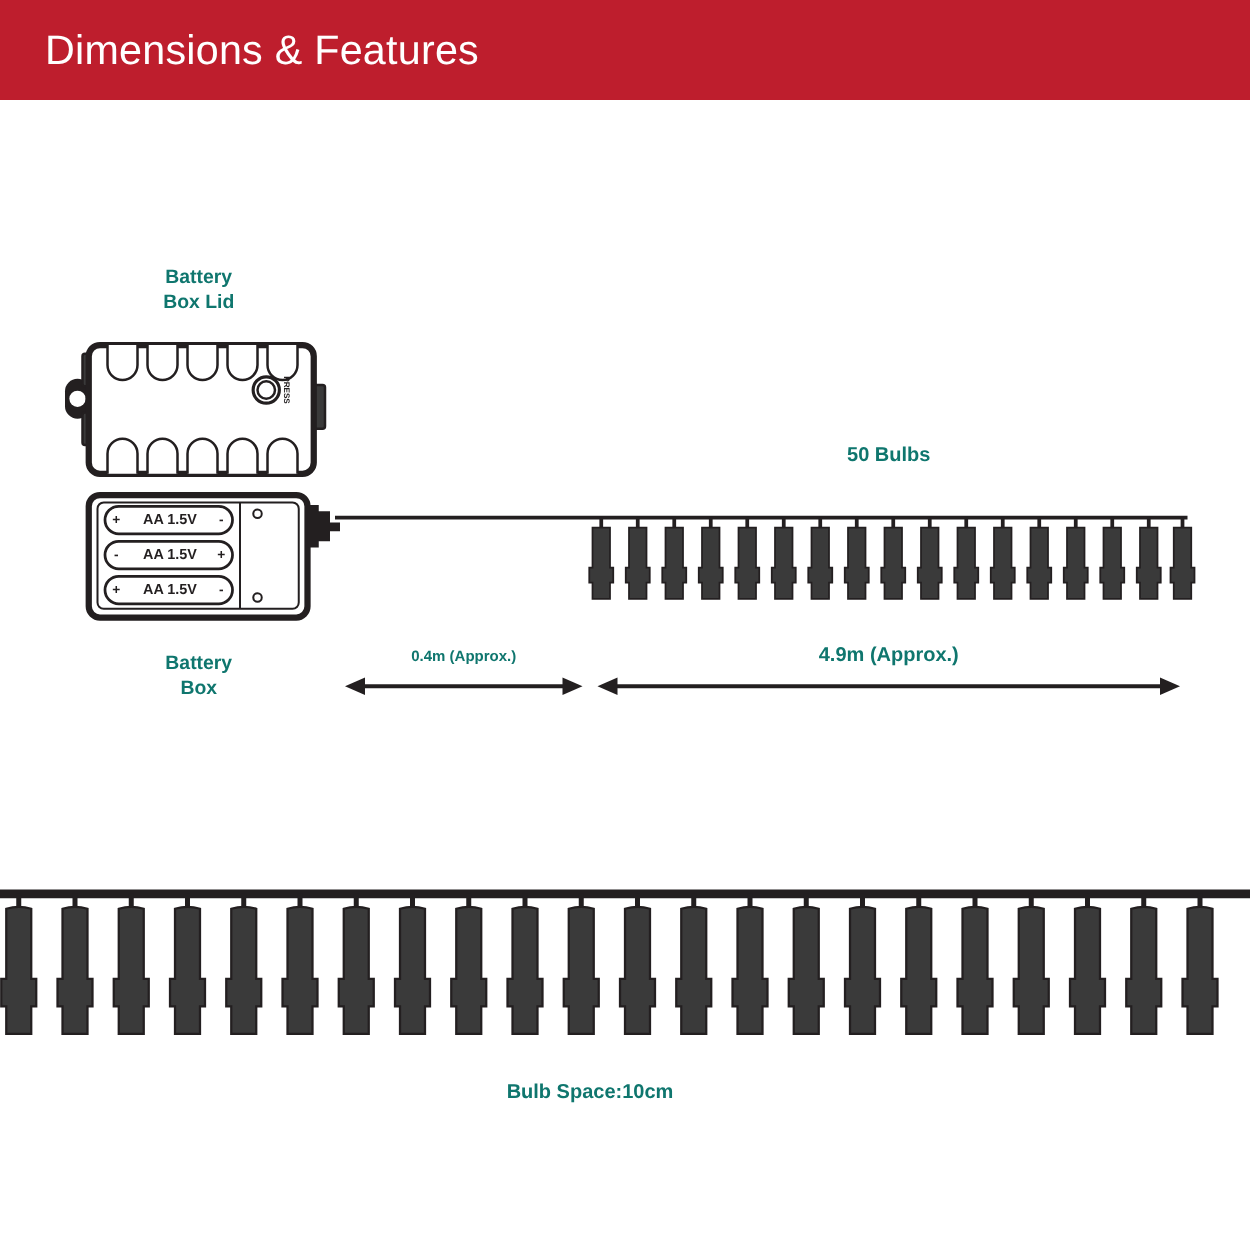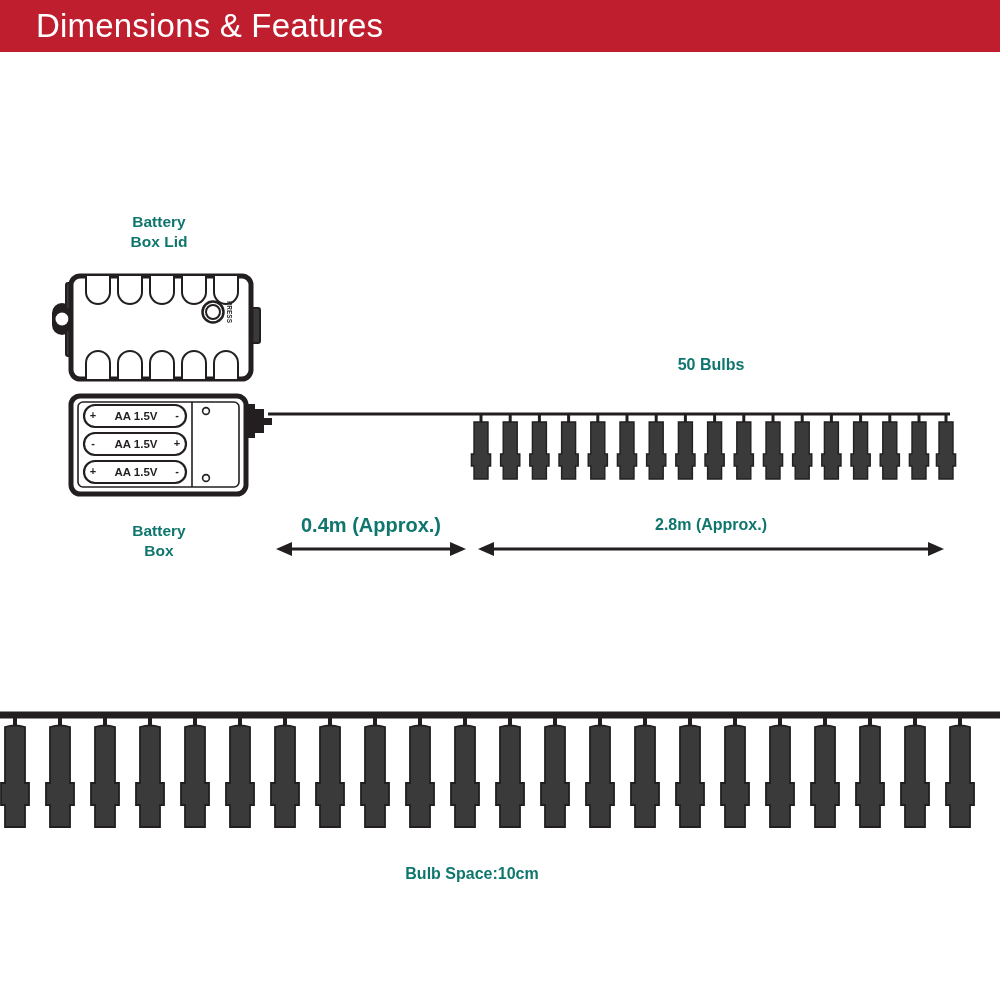--- a/index.html
+++ b/index.html
@@ -19,21 +19,21 @@
     background: #ffffff;
     overflow: hidden;
   }
 
   
   #header-banner {
     position: absolute;
     left: 0;
     top: 0;
     width: 1000px;
-    height: 52px;
+    height: 80px;
     background: #be1e2d;
   }
   #header-title {
     position: absolute;
     left: 36px;
     top: 50%;
     transform: translateY(-50%);
     color: #ffffff;
     font-size: 33px;
     font-weight: 400;
@@ -51,21 +51,21 @@
     line-height: 20px;
   }
   .label.center {
     text-align: center;
     transform: translateX(-50%);
   }
 
   #label-battery-box-lid { left: 159px; top: 212px; }
   #label-battery-box     { left: 159px; top: 521px; }
   #label-50-bulbs        { left: 711px; top: 355px; font-size: 16px; }
-  #label-04m             { left: 371px; top: 515px; font-size: 20px; }
+  #label-04m             { left: 371px; top: 515px; font-size: 12px; }
   #label-49m             { left: 711px; top: 515px; font-size: 16px; }
   #label-bulb-space      { left: 472px; top: 864px; font-size: 16px; }
 
   
   #diagram {
     position: absolute;
     left: 0;
     top: 0;
     width: 1000px;
     height: 1000px;
@@ -332,16 +332,16 @@
     <div>Box Lid</div>
   </div>
 
   <div class="label center" id="label-battery-box">
     <div>Battery</div>
     <div>Box</div>
   </div>
 
   <div class="label center" id="label-50-bulbs">50 Bulbs</div>
   <div class="label center" id="label-04m">0.4m (Approx.)</div>
-  <div class="label center" id="label-49m">2.8m (Approx.)</div>
+  <div class="label center" id="label-49m">4.9m (Approx.)</div>
   <div class="label center" id="label-bulb-space">Bulb Space:10cm</div>
 
 </div>
 
 </body></html>

